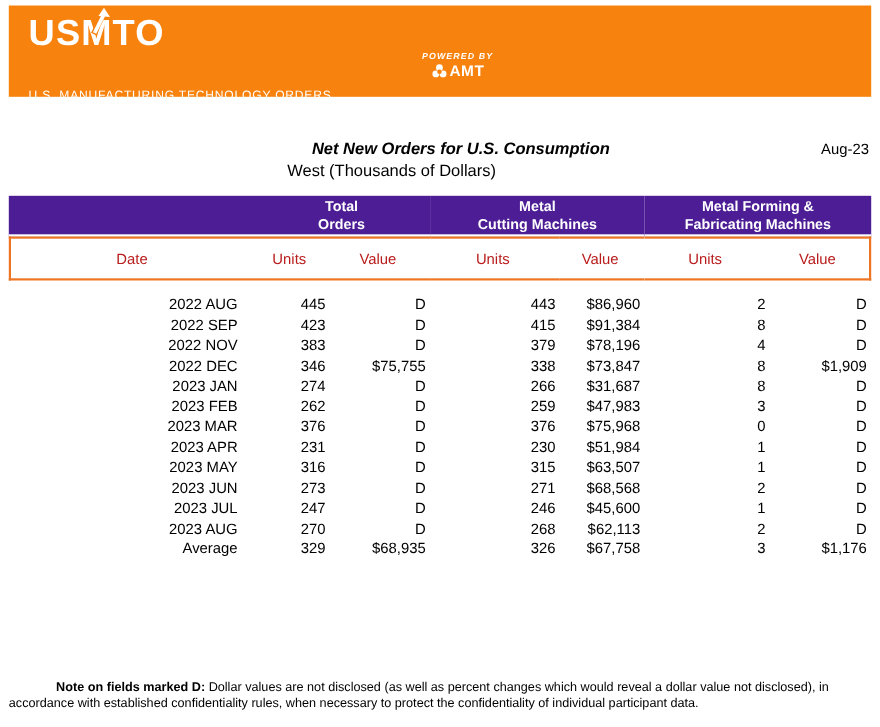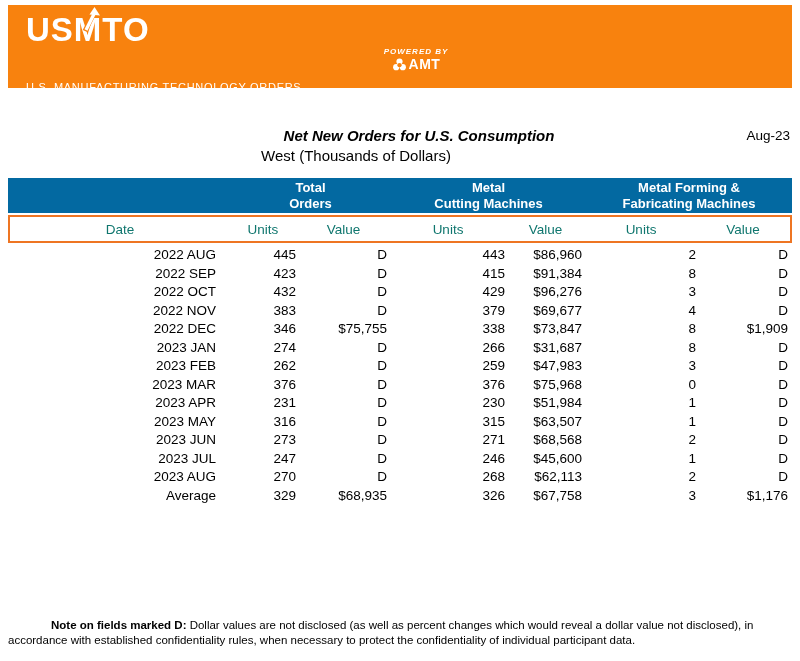--- a/index.html
+++ b/index.html
@@ -66,42 +66,42 @@
   }
   col.w-date   { width: 222px; }
   col.w-units1 { width: 70px; }
   col.w-value1 { width: 91px; }
   col.w-units2 { width: 118px; }
   col.w-value2 { width: 77px; }
   col.w-units3 { width: 114px; }
   col.w-value3 { width: 92px; }
 
   tr.group-row th {
-    background: #0369a1;
+    background: #4c1d95;
     color: #fff; font-weight: bold; font-size: 13px;
     line-height: 16px; height: 37px; vertical-align: middle;
     text-align: center;
     border-bottom: 2px solid #ffffff;
   }
   tr.sub-row th {
-    background: #fff; color: #0f766e;
+    background: #fff; color: #b91c1c;
     font-weight: normal; font-size: 13.5px;
-    height: 28px; vertical-align: middle;
+    height: 40px; vertical-align: middle;
     border-top: 2px solid #EE7523;
     border-bottom: 2px solid #EE7523;
   }
   tr.sub-row th:first-child { border-left: 2px solid #EE7523; text-align: center; }
   tr.sub-row th:last-child  { border-right: 2px solid #EE7523; }
   tr.sub-row th.num { text-align: center; padding-right: 4px; }
 
   tbody td {
     font-size: 13.5px; height: 18.5px; line-height: 18.5px;
     white-space: nowrap;
   }
-  tbody tr:first-child td { padding-top: 3px; }
+  tbody tr:first-child td { padding-top: 13px; }
   td.c-date { text-align: right; padding-right: 14px; }
   td.c-num  { text-align: right; padding-right: 4px; }
 
   
   .footnote {
     position: absolute; left: 8px; top: 618px; width: 784px;
     font-size: 11.5px; line-height: 15px;
   }
   .footnote .bold { font-weight: bold; margin-left: 43px; }
 </style>
@@ -187,34 +187,25 @@
       <tr>
         <td class="c-date">2022 SEP</td>
         <td class="c-num">423</td>
         <td class="c-num">D</td>
         <td class="c-num">415</td>
         <td class="c-num">$91,384</td>
         <td class="c-num">8</td>
         <td class="c-num">D</td>
       </tr>
       <tr>
-        <td class="c-date">2022 OCT</td>
-        <td class="c-num">432</td>
-        <td class="c-num">D</td>
-        <td class="c-num">429</td>
-        <td class="c-num">$96,276</td>
-        <td class="c-num">3</td>
-        <td class="c-num">D</td>
-      </tr>
-      <tr>
         <td class="c-date">2022 NOV</td>
         <td class="c-num">383</td>
         <td class="c-num">D</td>
         <td class="c-num">379</td>
-        <td class="c-num">$69,677</td>
+        <td class="c-num">$78,196</td>
         <td class="c-num">4</td>
         <td class="c-num">D</td>
       </tr>
       <tr>
         <td class="c-date">2022 DEC</td>
         <td class="c-num">346</td>
         <td class="c-num">$75,755</td>
         <td class="c-num">338</td>
         <td class="c-num">$73,847</td>
         <td class="c-num">8</td>

